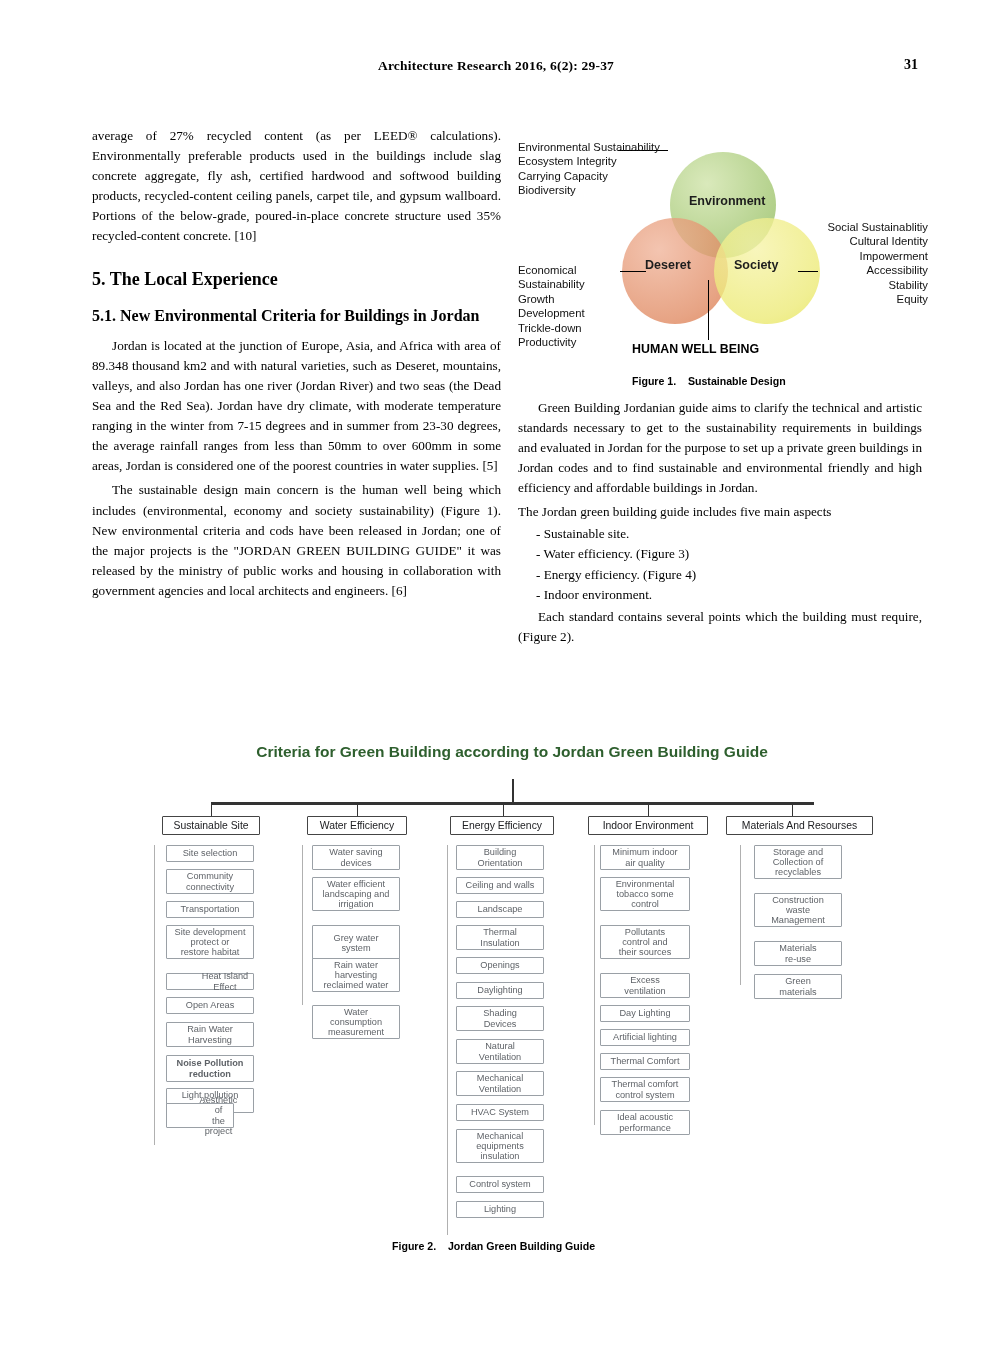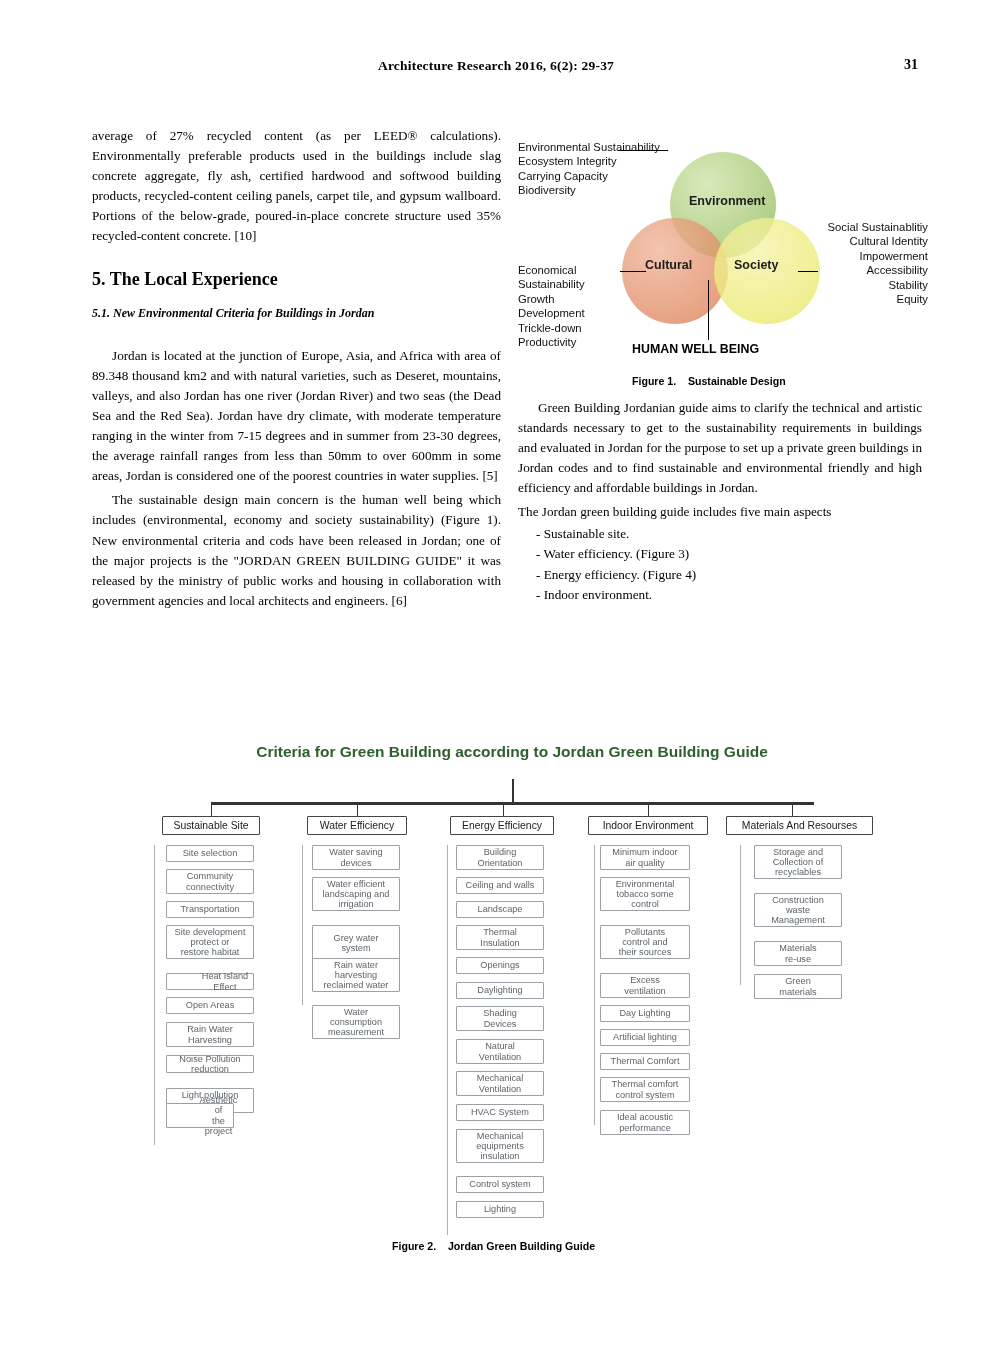--- a/index.html
+++ b/index.html
@@ -49,25 +49,24 @@
   }
   p { margin: 0 0 0 0; }
   .indent { text-indent: 20px; }
   .sec-head {
     font-size: 18px;
     font-weight: bold;
     margin: 20px 0 10px 0;
     text-align: left;
   }
   .subsec-head {
-    font-size: 12px;
-    font-weight: bold;
-    margin: 4px 0 24px 0;
+    font-size: 16px;
+    font-weight: bold;
+    margin: 4px 0 8px 0;
     text-align: left;
-    font-style: italic;
   }
   .gap { height: 4px; }
   .bullets { margin: 2px 0 2px 0; }
   .bullets div { text-indent: 0; padding-left: 18px; }
 
   
   .fig1-wrap {
     position: absolute;
     top: 130px; left: 512px;
     width: 420px; height: 270px;
@@ -196,21 +195,21 @@
     <div class="gap"></div>
     <p class="indent">The sustainable design main concern is the human well being which includes (environmental, economy and society sustainability) (Figure 1). New environmental criteria and cods have been released in Jordan; one of the major projects is the "JORDAN GREEN BUILDING GUIDE" it was released by the ministry of public works and housing in collaboration with government agencies and local architects and engineers. [6]</p>
   </div>
 
   <div class="fig1-wrap">
     <div class="fig1-canvas">
       <div class="venn venn-env"></div>
       <div class="venn venn-eco"></div>
       <div class="venn venn-soc"></div>
       <div class="venn-label lbl-env">Environment</div>
-      <div class="venn-label lbl-eco">Cultural</div>
+      <div class="venn-label lbl-eco">Deseret</div>
       <div class="venn-label lbl-soc">Society</div>
 
       <div class="leader" style="left:106px; top:20px; width:50px; height:1px;"></div>
       <div class="leader" style="left:108px; top:141px; width:26px; height:1px;"></div>
       <div class="leader" style="left:286px; top:141px; width:20px; height:1px;"></div>
       <div class="leader" style="left:196px; top:150px; width:1px; height:60px;"></div>
 
       <div class="fig1-text fig1-tl">Environmental  Sustainability
 Ecosystem Integrity
 Carrying Capacity
@@ -235,20 +234,21 @@
   <div class="col-right" style="top:398px;">
     <p class="indent">Green Building Jordanian guide aims to clarify the technical and artistic standards necessary to get to the sustainability requirements in buildings and evaluated in Jordan for the purpose to set up a private green buildings in Jordan codes and to find sustainable and environmental friendly and high efficiency and affordable buildings in Jordan.</p>
     <div class="gap"></div>
     <p>The Jordan green building guide includes five main aspects</p>
     <div class="bullets">
       <div>- Sustainable site.</div>
       <div>- Water efficiency. (Figure 3)</div>
       <div>- Energy efficiency. (Figure 4)</div>
       <div>- Indoor environment.</div>
     </div>
+    <p class="indent">Each standard contains several points which the building must require, (Figure 2).</p>
   </div>
 
   <div class="fig2">
     <div class="fig2-title">Criteria for Green Building according to Jordan Green Building Guide</div>
 
     <div class="tree-line" style="left:420px; top:44px; width:2px; height:24px;"></div>
     <div class="tree-line" style="left:119px; top:67px; width:603px; height:3px;"></div>
 
     <div class="tree-line" style="left:119px; top:67px; width:1px; height:24px;"></div>
     <div class="tree-line" style="left:265px; top:67px; width:1px; height:24px;"></div>
@@ -272,21 +272,21 @@
     <div class="node" style="left:74px; top:134px; width:88px; height:25px;">Community
 connectivity</div>
     <div class="node" style="left:74px; top:166px; width:88px; height:17px;">Transportation</div>
     <div class="node" style="left:74px; top:190px; width:88px; height:34px;">Site development
 protect or
 restore habitat</div>
     <div class="node" style="left:74px; top:238px; width:88px; height:17px;padding-left:32px;">Heat Island Effect</div>
     <div class="node" style="left:74px; top:262px; width:88px; height:17px;">Open Areas</div>
     <div class="node" style="left:74px; top:287px; width:88px; height:25px;">Rain Water
 Harvesting</div>
-    <div class="node" style="left:74px; top:320px; width:88px; height:18px;">Noise Pollution
+    <div class="node" style="left:74px; top:320px; width:88px; height:27px;font-weight:bold;">Noise Pollution
 reduction</div>
     <div class="node" style="left:74px; top:353px; width:88px; height:25px;">Light pollution
 reduction</div>
     <div class="node" style="left:74px; top:368px; width:68px; height:25px;padding-left:39px;">Aesthetic of
 the project</div>
 
     <div class="node" style="left:220px; top:110px; width:88px; height:25px;">Water saving
 devices</div>
     <div class="node" style="left:220px; top:142px; width:88px; height:34px;">Water efficient
 landscaping and

